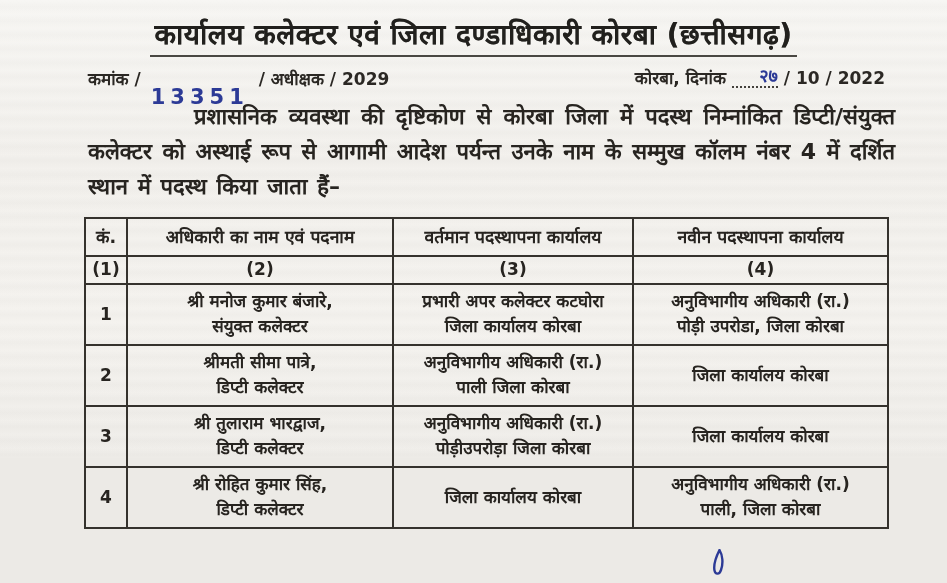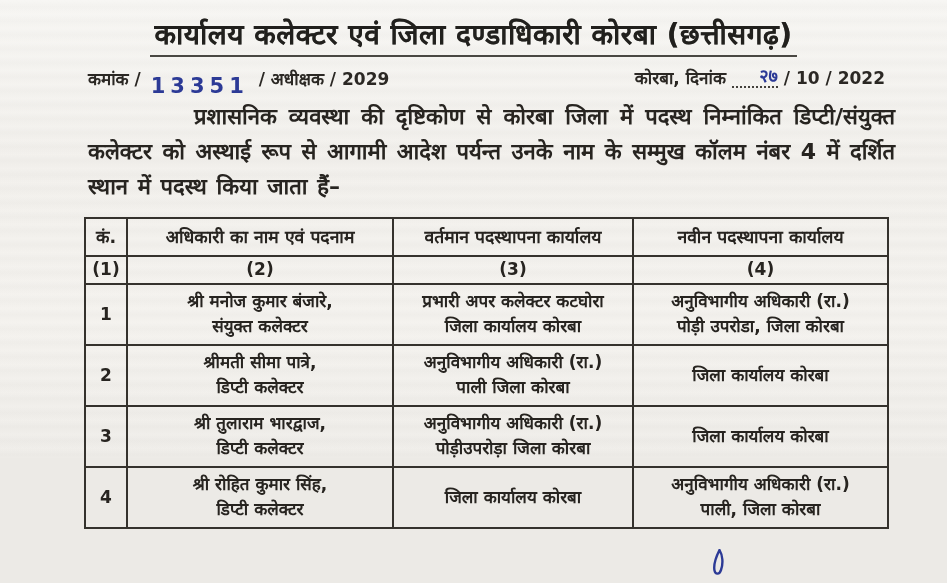--- a/index.html
+++ b/index.html
@@ -58,21 +58,21 @@
     font-weight: 600;
     color: #2b2824;
   }
   .handwritten-number {
     color: #2c3a96;
     font-size: 21px;
     font-weight: 700;
     letter-spacing: 5px;
     padding: 0 4px;
     position: relative;
-    top: 8px;
+    top: 19px;
   }
   .date-fill {
     display: inline-block;
     min-width: 46px;
     text-align: right;
     border-bottom: 2px dotted #44413c;
     color: #2c3a96;
     font-size: 18px;
     font-weight: 700;
     line-height: 1;

